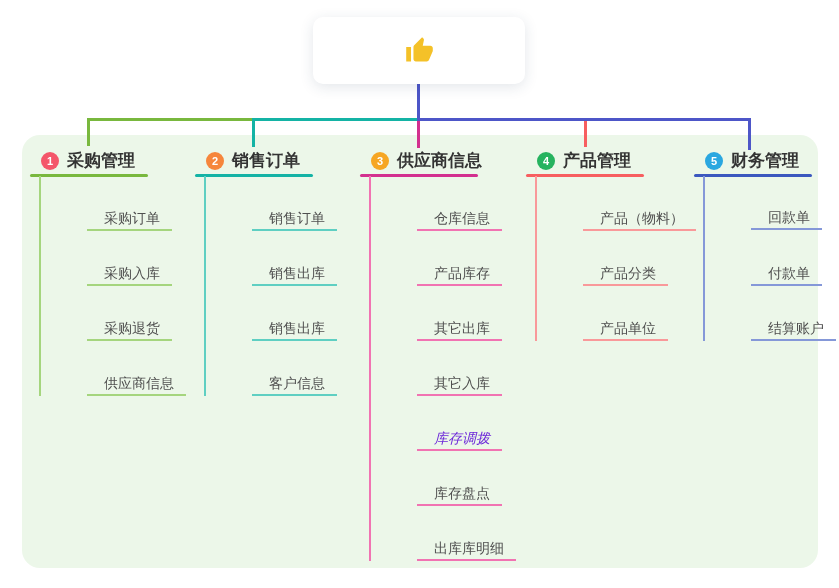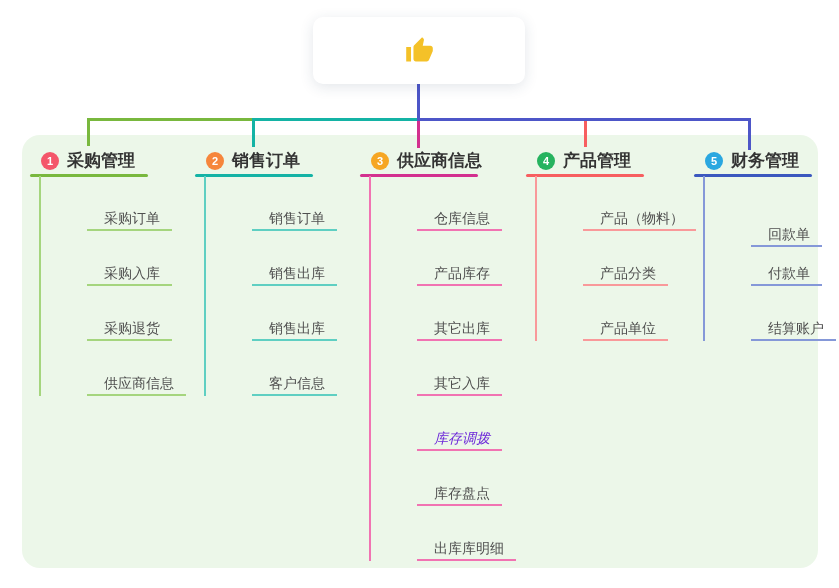--- a/index.html
+++ b/index.html
@@ -125,18 +125,18 @@
         <div class="child" style="top: 262px; border-color: rgb(249, 153, 154); color: rgb(79, 79, 79);">产品分类</div>
         <div class="child" style="top: 317px; border-color: rgb(249, 153, 154); color: rgb(79, 79, 79);">产品单位</div>
       </div>
       <div class="branch" style="left: 694px;">
         <div class="branch-header" style="color: rgb(51, 51, 51);">
           <span class="badge" style="background: rgb(42, 167, 224);">5</span>
           <span>财务管理</span>
         </div>
         <div class="branch-underline" style="background: rgb(59, 88, 191);"></div>
         <div class="branch-vline" style="background: rgb(133, 152, 216); height: 165px;"></div>
-        <div class="child" style="top: 223px; border-color: rgb(133, 152, 216); color: rgb(79, 79, 79);">回款单</div>
+        <div class="child" style="top: 206px; border-color: rgb(133, 152, 216); color: rgb(79, 79, 79);">回款单</div>
         <div class="child" style="top: 262px; border-color: rgb(133, 152, 216); color: rgb(79, 79, 79);">付款单</div>
         <div class="child" style="top: 317px; border-color: rgb(133, 152, 216); color: rgb(79, 79, 79);">结算账户</div>
       </div>
     </div>
 </div>
 
 </body></html>

